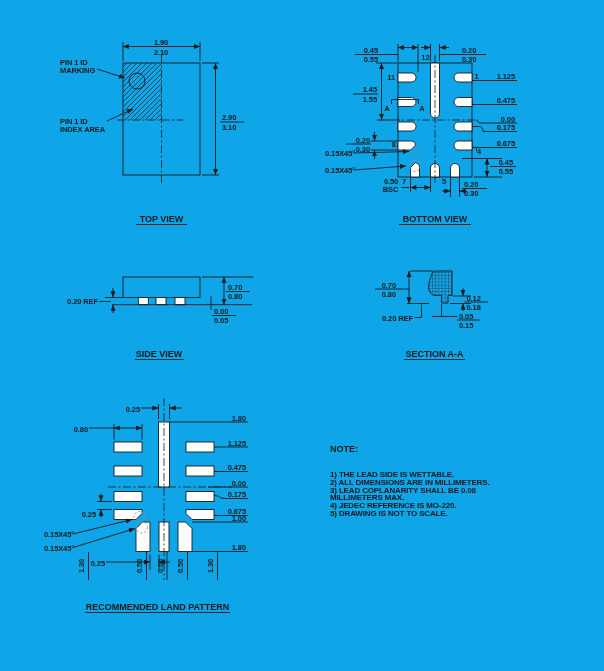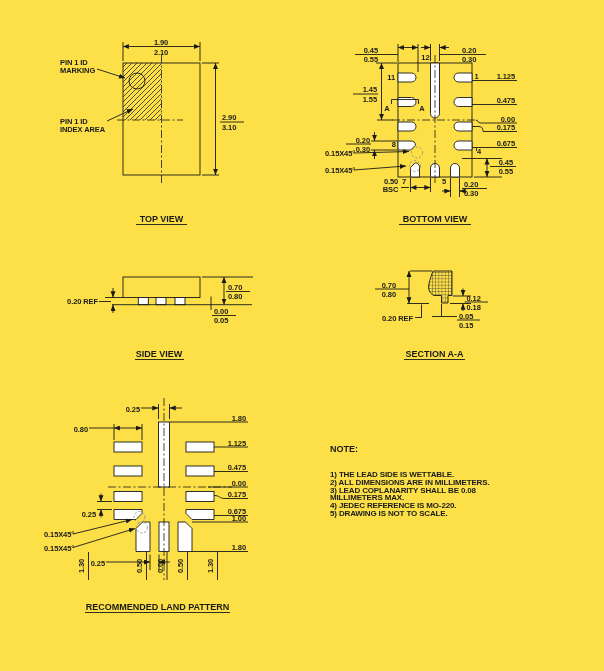--- a/index.html
+++ b/index.html
@@ -1,16 +1,16 @@
 <!DOCTYPE html>
 <html><head>
 <meta charset="utf-8">
 <style>
   html,body{margin:0;padding:0;background:#fff;}
-  .sheet{position:relative;width:604px;height:671px;background:#fde047;overflow:hidden;}
+  .sheet{position:relative;width:604px;height:671px;background:#0ea5e9;overflow:hidden;}
   svg{display:block;}
   svg text{font-family:"Liberation Sans",sans-serif;font-weight:bold;font-size:7.5px;fill:#1a1a1a;letter-spacing:-0.1px;}
   svg text.ttl{font-size:9px;letter-spacing:0;}
   svg text.note{font-size:8px;letter-spacing:-0.15px;}
   .ln{stroke:#1a1a1a;stroke-width:0.9;fill:none;}
   .pad{stroke:#1a1a1a;stroke-width:0.9;fill:#fff;}
   .cl{stroke:#1a1a1a;stroke-width:0.8;fill:none;stroke-dasharray:8 2.5 2 2.5;}
   .dc{stroke:#909090;stroke-width:0.9;fill:none;stroke-dasharray:2.2 1.8;}
 </style>
 </head>

